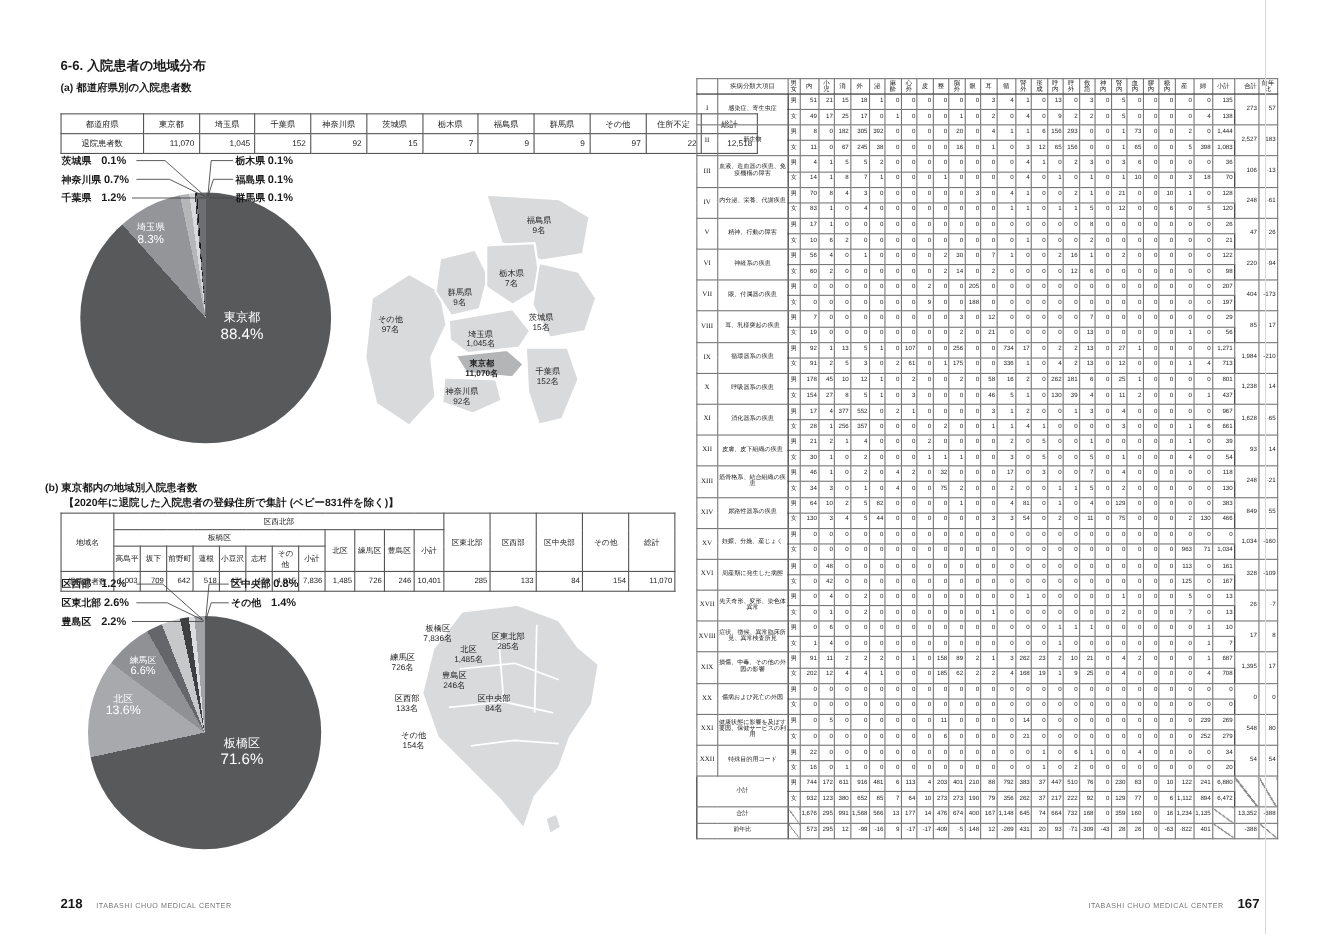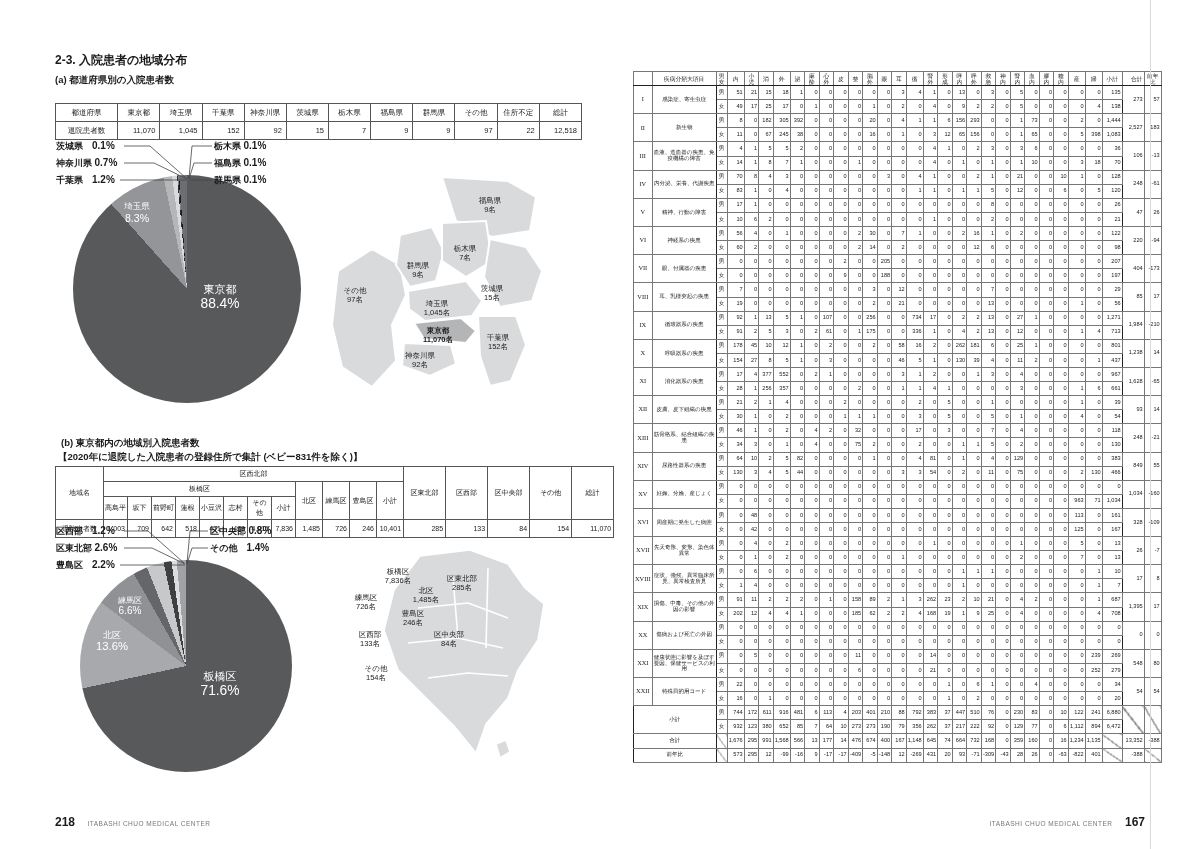--- a/index.html
+++ b/index.html
@@ -39,23 +39,23 @@
   .maplab{position:absolute;transform:translate(-50%,-50%);font-size:7.5px;color:#222;text-align:center;line-height:1.2;white-space:nowrap;}
   
   .pgnum{font-size:12px;font-weight:bold;}
   .brand{font-size:6.5px;color:#777;letter-spacing:0.5px;}
 </style>
 </head>
 <body>
 
 <div id="canvas">
 
-  <div class="abs sec-title" style="left:55px;top:52px">2-3. 入院患者の地域分布</div>
+  <div class="abs sec-title" style="left:55px;top:52px">6-6. 入院患者の地域分布</div>
   <div class="abs sub-title" style="left:55px;top:74px">(a) 都道府県別の入院患者数</div>
-  <table id="tableA" class="abs ta" style="left:55px;top:103px;width:527px">
+  <table id="tableA" class="abs ta" style="left:55px;top:103px;width:634px">
       <colgroup>
         <col style="width:62px">
         <col style="width:42px">
         <col style="width:42px">
         <col style="width:42px">
         <col style="width:42px">
         <col style="width:42px">
         <col style="width:42px">
         <col style="width:42px">
         <col style="width:42px">
@@ -171,21 +171,21 @@
       <div class="maplab" style="left: 168px; top: 167px;">
         <div>千葉県</div>
         <div>152名</div>
       </div>
       <div class="maplab" style="left: 90px; top: 185px;">
         <div>神奈川県</div>
         <div>92名</div>
       </div>
     </div>
 
-  <div class="abs sub-title" style="left:61px;top:437px">(b) 東京都内の地域別入院患者数</div>
+  <div class="abs sub-title" style="left:41px;top:437px">(b) 東京都内の地域別入院患者数</div>
   <div class="abs sub-title" style="left:58px;top:451px">【2020年に退院した入院患者の登録住所で集計 (ベビー831件を除く)】</div>
   <table id="tableB" class="abs tb" style="left:55px;top:466px;width:540px">
       <colgroup>
         <col style="width:48px">
         <col style="width:24px">
         <col style="width:24px">
         <col style="width:24px">
         <col style="width:24px">
         <col style="width:24px">
         <col style="width:24px">

